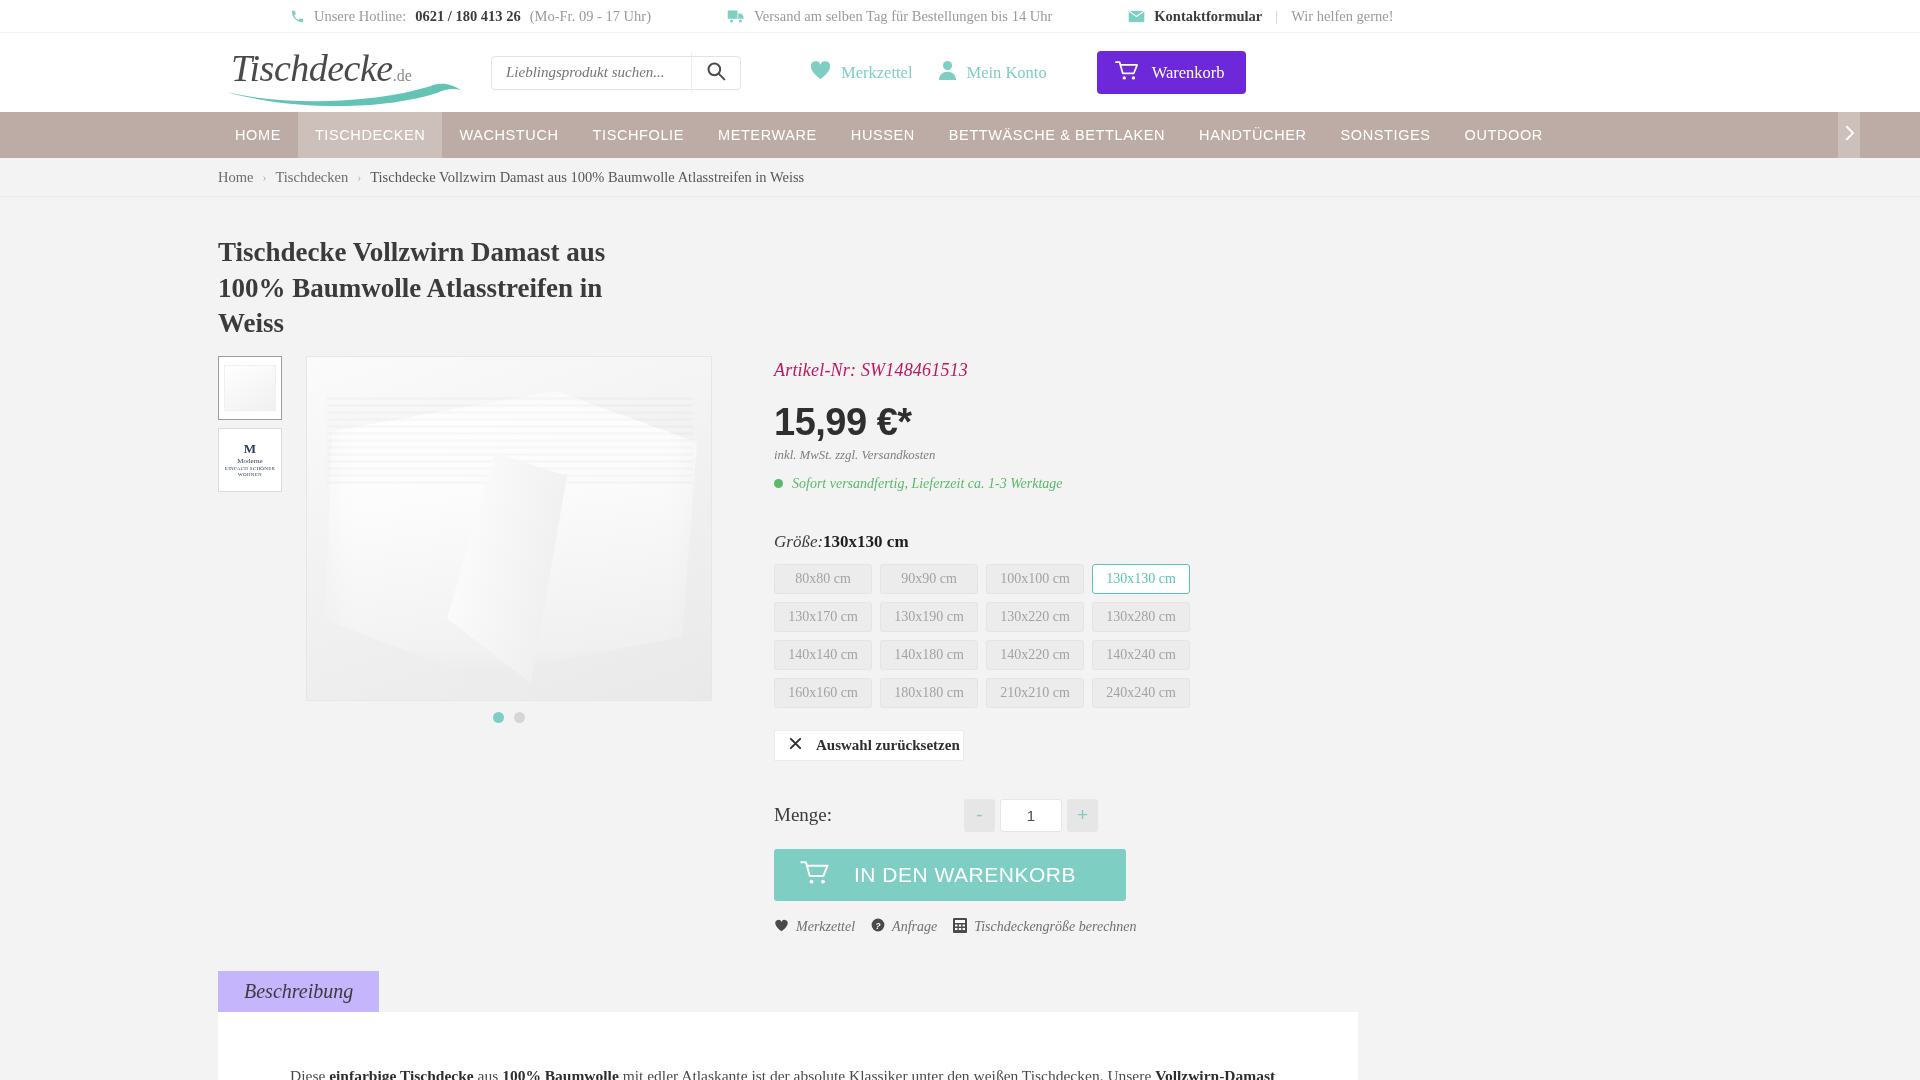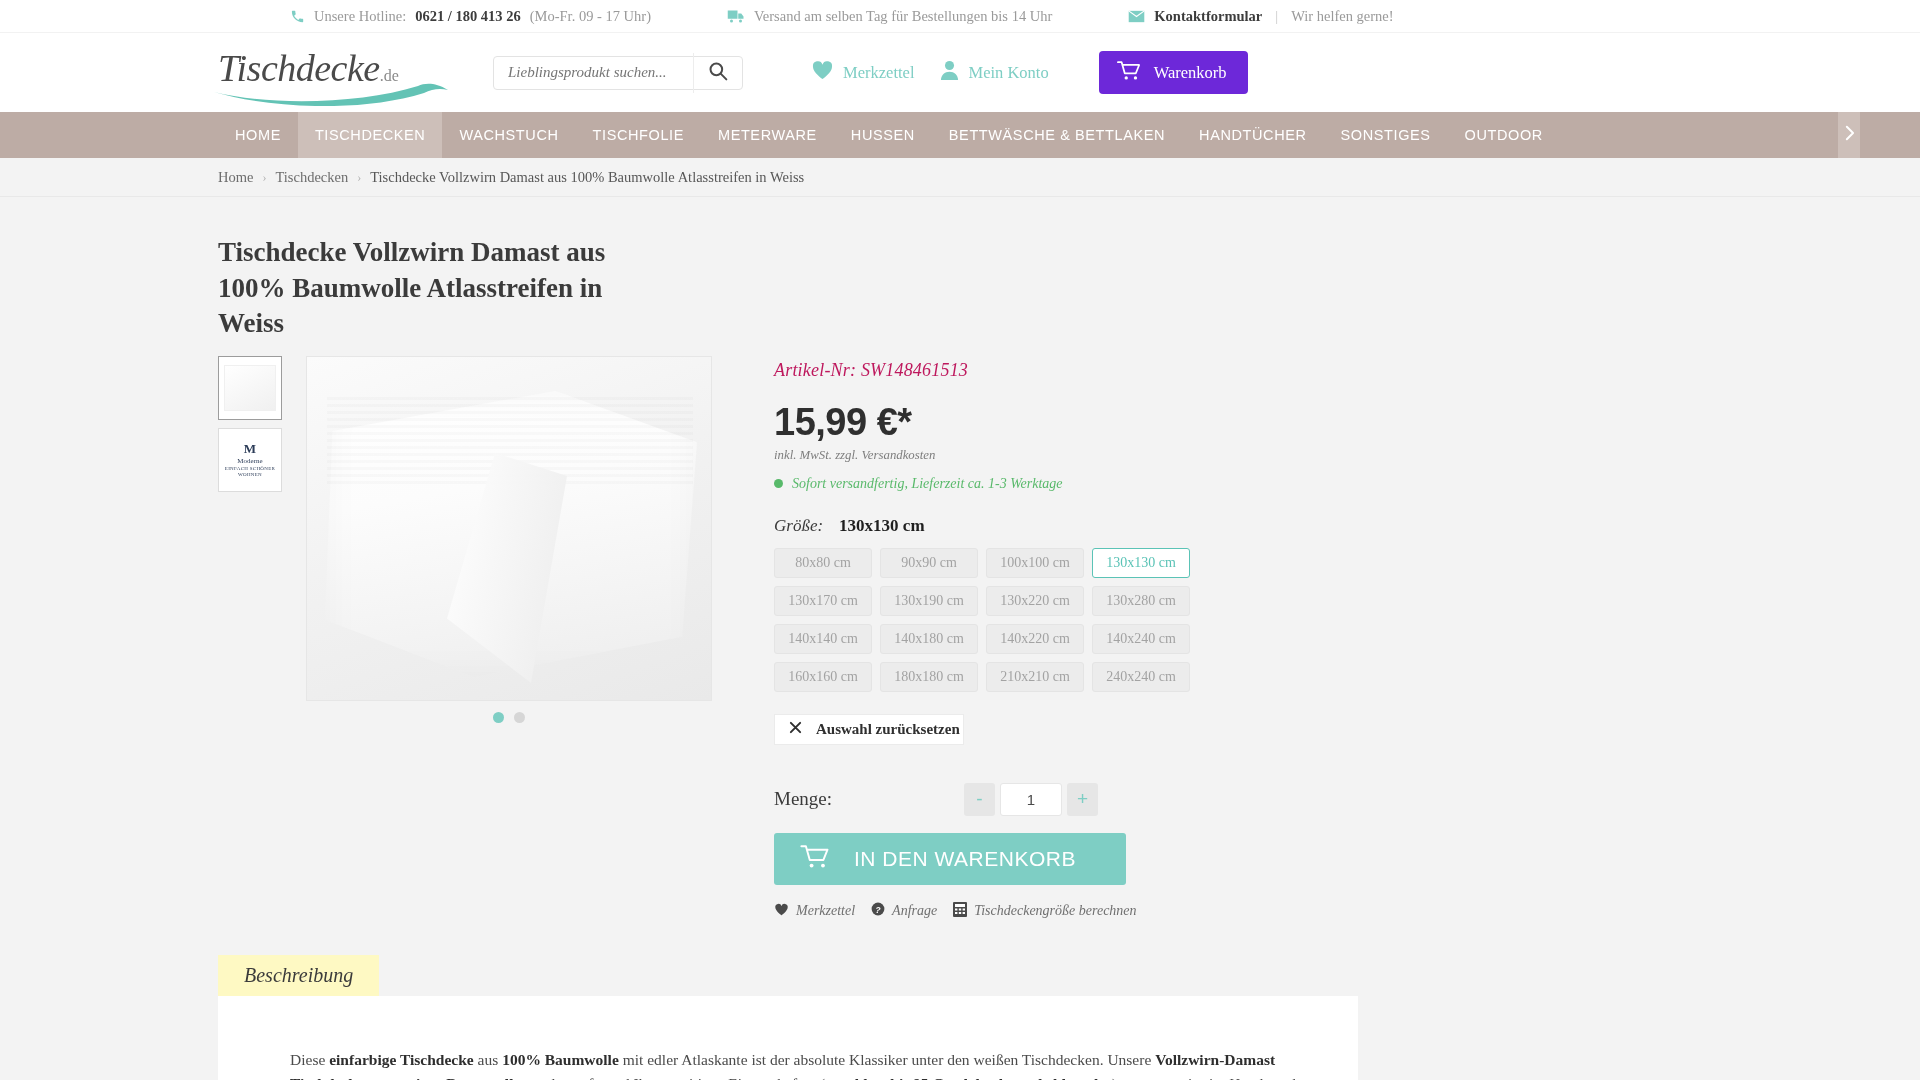--- a/index.html
+++ b/index.html
@@ -42,38 +42,38 @@
     display: flex;
     justify-content: center;
   }
   .header-inner {
     width: 1500px;
     display: flex;
     align-items: center;
     position: relative;
     padding-left: 8px;
   }
-  .logo { width: 235px; position: relative; height: 66px; margin-left: 0px; }
+  .logo { width: 235px; position: relative; height: 66px; margin-left: 13px; }
   .logo-text {
     font-family: "Liberation Serif", serif;
     font-style: italic;
     font-size: 38px;
     color: #4a4a4a;
     letter-spacing: -0.5px;
     position: absolute;
     top: 6px; left: 0;
   }
   .logo-de {
     font-size: 16px; font-style: normal;
     color: #8a8a8a; letter-spacing: 0;
   }
   .logo-swoosh { position: absolute; left: -8px; top: 40px; }
 
   .search-wrap {
-    margin-left: 40px;
+    margin-left: 25px;
     width: 250px;
     height: 34px;
     position: relative;
   }
   .search-box {
     width: 100%; height: 100%;
     border: 1px solid #e3e3e3;
     border-radius: 4px;
     background: #fff;
     display: flex; align-items: center;
@@ -257,21 +257,21 @@
     font-family: "Liberation Sans", sans-serif;
     font-size: 38px; font-weight: bold;
     color: #2f2f2f;
     margin-top: 20px;
     letter-spacing: -0.5px;
   }
   .tax-note { font-size: 12.8px; font-style: italic; color: #7d7d7d; margin-top: 4px; }
   .stock { display: flex; align-items: center; gap: 9px; margin-top: 13px; font-size: 14px; font-style: italic; color: #58b96a; }
   .stock-dot { width: 9px; height: 9px; border-radius: 50%; background: #58b96a; }
 
-  .size-head { display: flex; align-items: baseline; gap: 16px; margin-top: 24px; }
+  .size-head { display: flex; align-items: baseline; gap: 0; margin-top: 40px; }
   .size-label { font-size: 17px; font-style: italic; color: #3b3b3b; }
   .size-value { font-size: 17px; font-weight: bold; color: #1f1f1f; }
 
   .size-grid {
     margin-top: 12px;
     display: grid;
     grid-template-columns: repeat(4, 98px);
     gap: 8px;
   }
   .size-btn {
@@ -344,21 +344,21 @@
   .tabs { display: flex; }
   .tab {
     height: 41px;
     display: flex; align-items: center; gap: 9px;
     padding: 0 26px;
     font-size: 20px; font-style: italic;
     color: #3b3b3b;
     background: #c7d1d4;
     cursor: pointer;
   }
-  .tab.active { background: #fef9c3; text-align: right; }
+  .tab.active { background: #c4b5fd; text-align: right; }
   .stars { display: flex; gap: 1px; font-style: normal; font-size: 15px; color: #f5c518; letter-spacing: 1px; }
 
   .tab-panel {
     background: #ffffff;
     width: 1140px;
     height: 300px;
     padding: 52px 60px 0 72px;
   }
   .desc-p {
     font-size: 15.5px;

